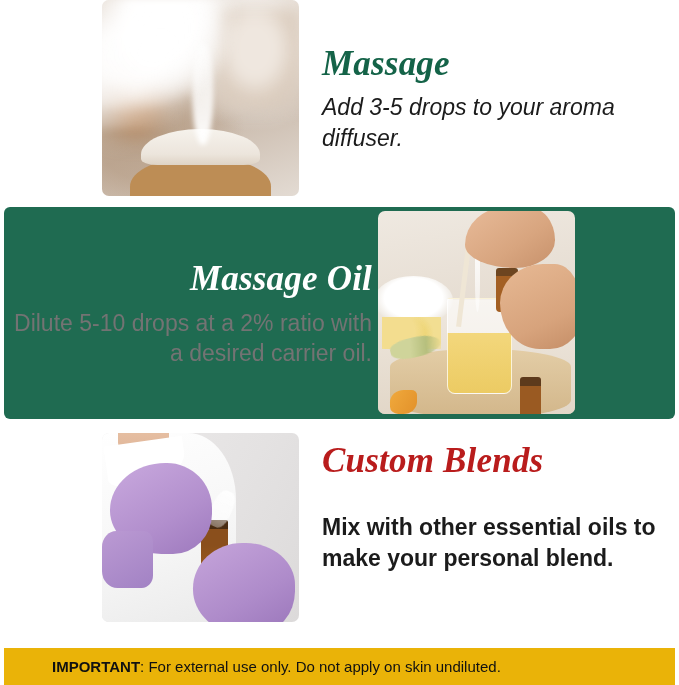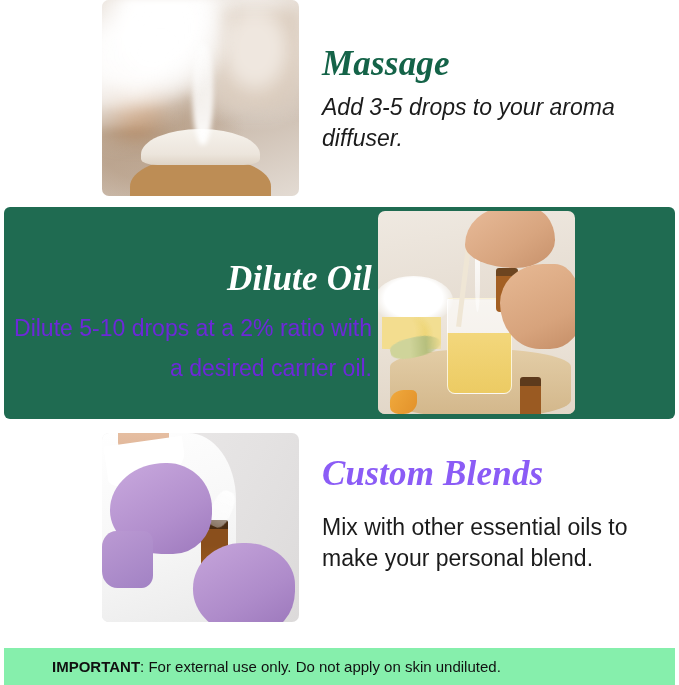--- a/index.html
+++ b/index.html
@@ -97,22 +97,22 @@
     position: absolute; left: 0px; top: 258px; width: 372px;
     text-align: right;
     font-family: "Liberation Serif", "DejaVu Serif", serif;
     font-style: italic; font-weight: bold;
     font-size: 35px; line-height: 42px;
     color: #ffffff; letter-spacing: 0.2px;
   }
   #massage-body {
     position: absolute; left: 0px; top: 308px; width: 372px;
     text-align: right;
-    font-size: 23px; line-height: 40px;
-    font-weight: 300; color: #6d28d9;
+    font-size: 23px; line-height: 30px;
+    font-weight: 300; color: #737373;
   }
 
   
   #photo-massage {
     left: 378px; top: 211px; width: 197px; height: 203px;
     background: linear-gradient(170deg, #efe9e1 0%, #e6ddd2 45%, #d9cec1 100%);
   }
   #massage-table {
     left: 0; top: 44%; width: 100%; height: 56%;
     background: linear-gradient(to bottom, #efe8df, #e2d7c8);
@@ -228,37 +228,37 @@
   #blend-pipette {
     left: 56%; top: 30%; width: 10%; height: 20%;
     background: linear-gradient(to bottom, rgba(255,255,255,0.85), rgba(255,255,255,0.35));
     border-radius: 40%;
     transform: rotate(24deg);
     filter: blur(0.4px);
   }
 
   
   #blend-title {
-    position: absolute; left: 322px; top: 453px;
+    position: absolute; left: 322px; top: 440px;
     font-family: "Liberation Serif", "DejaVu Serif", serif;
     font-style: italic; font-weight: bold;
     font-size: 35px; line-height: 42px;
-    color: #8b5cf6; letter-spacing: 0.2px;
+    color: #b91c1c; letter-spacing: 0.2px;
   }
   #blend-body {
     position: absolute; left: 322px; top: 512px; width: 340px;
     font-size: 23px; line-height: 31px;
-    font-weight: 400; color: #1b1b1b;
+    font-weight: 700; color: #1b1b1b;
   }
 
   
   #footer-band {
     position: absolute; left: 4px; top: 648px;
     width: 671px; height: 37px;
-    background: #86efac;
+    background: #eab308;
     display: flex; align-items: center;
   }
   #footer-text {
     margin-left: 48px;
     font-size: 15px; color: #111111; font-weight: 400;
     white-space: nowrap;
   }
   #footer-strong { font-weight: bold; }
 </style>
 </head>
@@ -271,21 +271,21 @@
   <div class="layer" id="diffuser-body-top"></div>
   <div class="layer" id="diffuser-plume"></div>
   <div class="layer" id="diffuser-mist"></div>
 </div>
 
 <div id="diffuse-title">Massage</div>
 <div id="diffuse-body">Add 3-5 drops to your aroma diffuser.</div>
 
 <div id="massage-band"></div>
 
-<div id="massage-title">Dilute Oil</div>
+<div id="massage-title">Massage Oil</div>
 <div id="massage-body">Dilute 5-10 drops at a 2% ratio with a desired carrier oil.</div>
 
 <div class="photo" id="photo-massage">
   <div class="layer" id="massage-table"></div>
   <div class="layer" id="massage-board"></div>
   <div class="layer" id="massage-plate"></div>
   <div class="layer" id="massage-lemons"></div>
   <div class="layer" id="massage-lemongrass"></div>
   <div class="layer" id="massage-peel"></div>
   <div class="layer" id="massage-beaker"></div>

